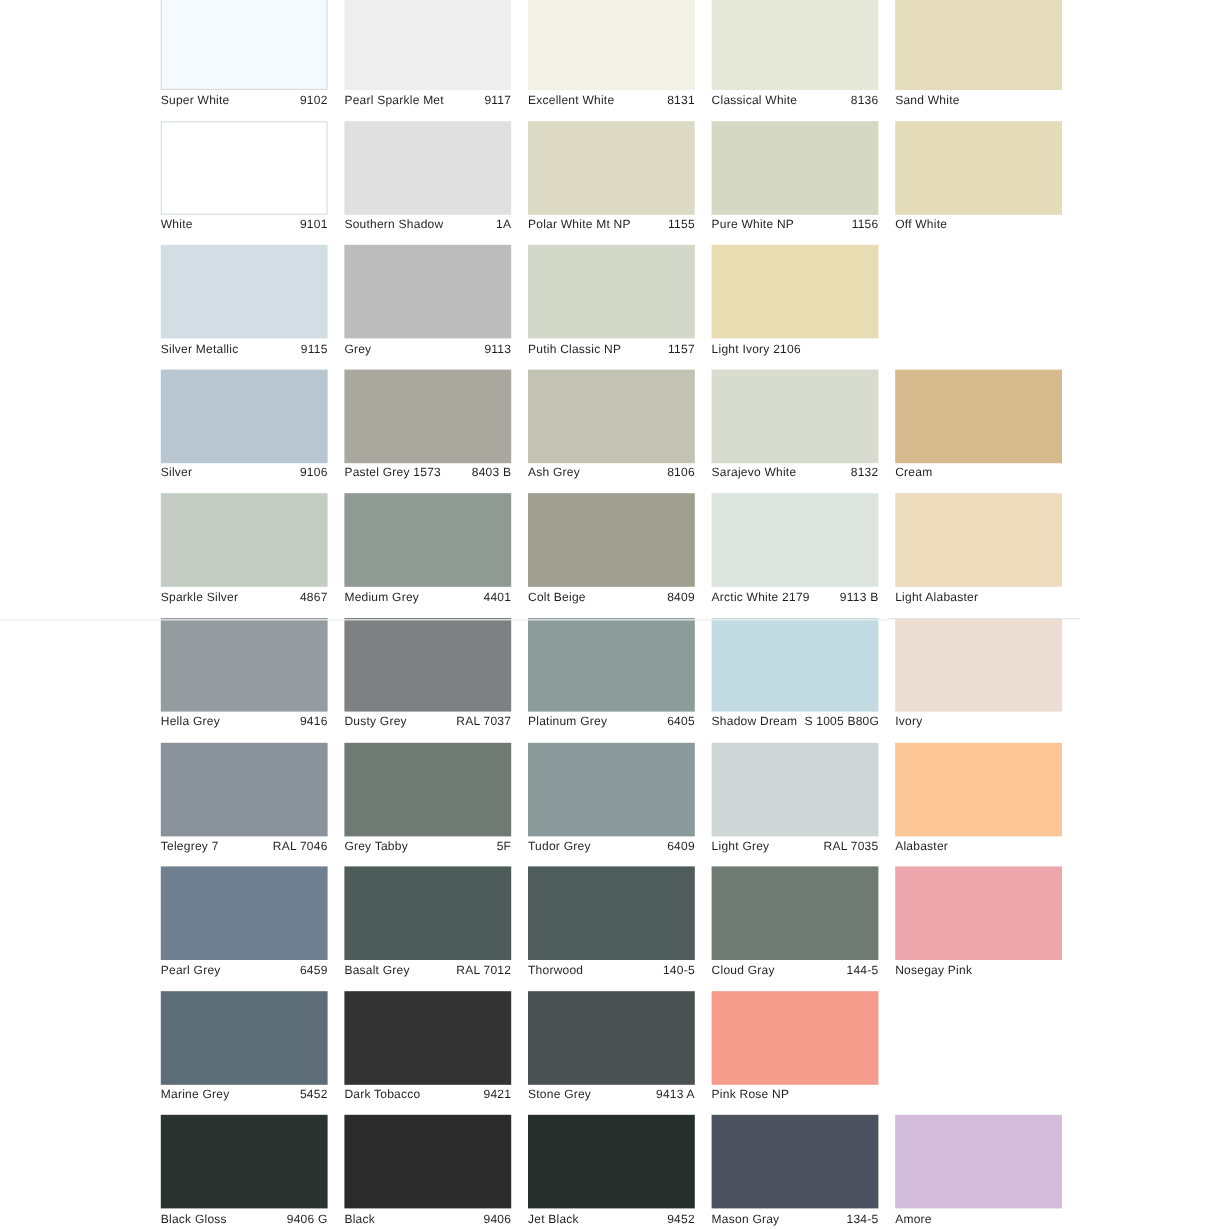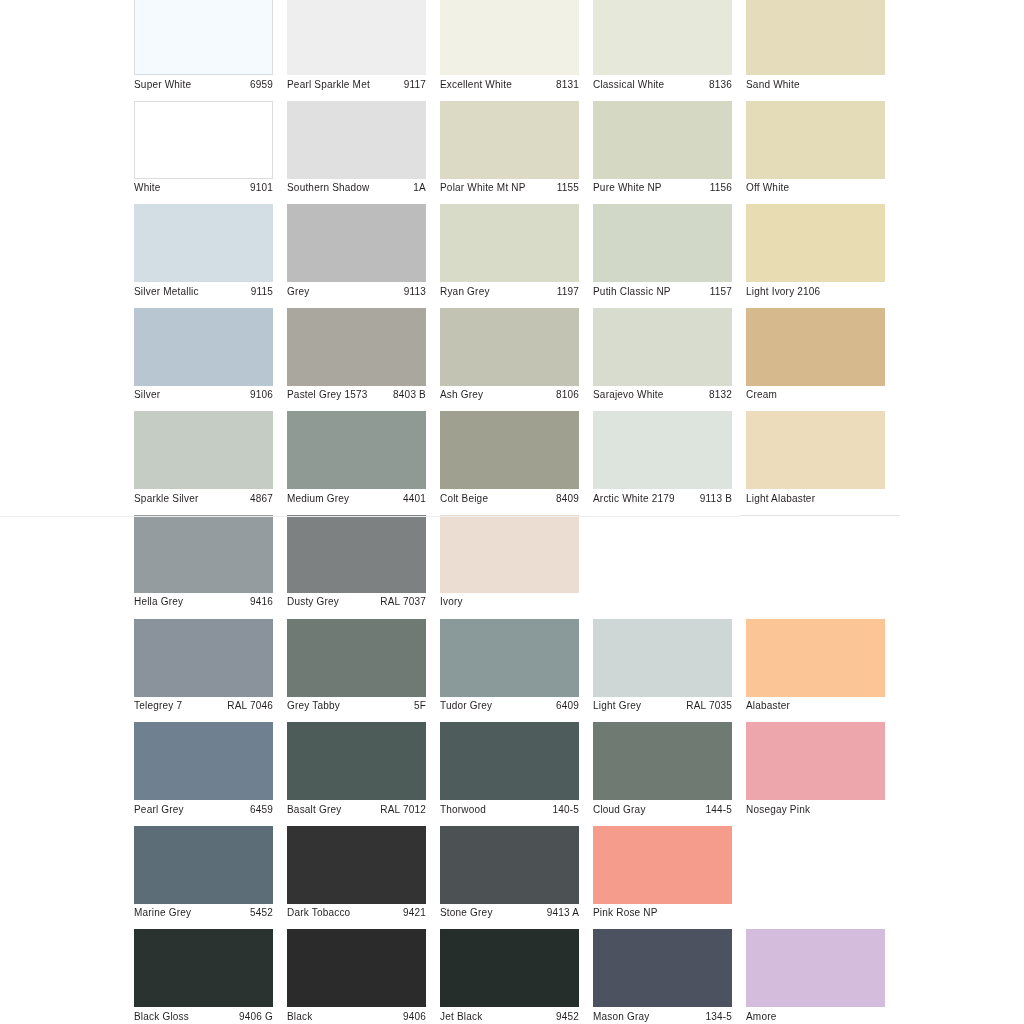--- a/index.html
+++ b/index.html
@@ -86,21 +86,21 @@
 </head>
 <body>
 
 <div id="chart">
   <div class="grid" id="grid">
       <div class="row">
         <div class="cell">
           <div class="swatch bordered" style="background: rgb(244, 250, 253);"></div>
           <div class="caption">
             <span class="cap-name">Super White</span>
-            <span class="cap-code">6959</span>
+            <span class="cap-code">9102</span>
           </div>
         </div>
         <div class="cell">
           <div class="swatch" style="background: rgb(238, 238, 238);"></div>
           <div class="caption">
             <span class="cap-name">Pearl Sparkle Met</span>
             <span class="cap-code">9117</span>
           </div>
         </div>
         <div class="cell">
@@ -171,27 +171,20 @@
           </div>
         </div>
         <div class="cell">
           <div class="swatch" style="background: rgb(188, 188, 188);"></div>
           <div class="caption">
             <span class="cap-name">Grey</span>
             <span class="cap-code">9113</span>
           </div>
         </div>
         <div class="cell">
-          <div class="swatch" style="background: rgb(216, 219, 200);"></div>
-          <div class="caption">
-            <span class="cap-name">Ryan Grey</span>
-            <span class="cap-code">1197</span>
-          </div>
-        </div>
-        <div class="cell">
           <div class="swatch" style="background: rgb(210, 216, 200);"></div>
           <div class="caption">
             <span class="cap-name">Putih Classic NP</span>
             <span class="cap-code">1157</span>
           </div>
         </div>
         <div class="cell">
           <div class="swatch" style="background: rgb(232, 220, 178);"></div>
           <div class="caption">
             <span class="cap-name">Light Ivory  2106</span>
@@ -279,20 +272,34 @@
           <div class="caption">
             <span class="cap-name">Hella Grey</span>
             <span class="cap-code">9416</span>
           </div>
         </div>
         <div class="cell">
           <div class="swatch" style="background: rgb(126, 129, 130);"></div>
           <div class="caption">
             <span class="cap-name">Dusty Grey</span>
             <span class="cap-code">RAL 7037</span>
+          </div>
+        </div>
+        <div class="cell">
+          <div class="swatch" style="background: rgb(140, 156, 154);"></div>
+          <div class="caption">
+            <span class="cap-name">Platinum Grey</span>
+            <span class="cap-code">6405</span>
+          </div>
+        </div>
+        <div class="cell">
+          <div class="swatch" style="background: rgb(194, 218, 226);"></div>
+          <div class="caption">
+            <span class="cap-name">Shadow Dream</span>
+            <span class="cap-code">S 1005 B80G</span>
           </div>
         </div>
         <div class="cell">
           <div class="swatch" style="background: rgb(236, 221, 210);"></div>
           <div class="caption">
             <span class="cap-name">Ivory</span>
             <span class="cap-code"></span>
           </div>
         </div>
       </div>

